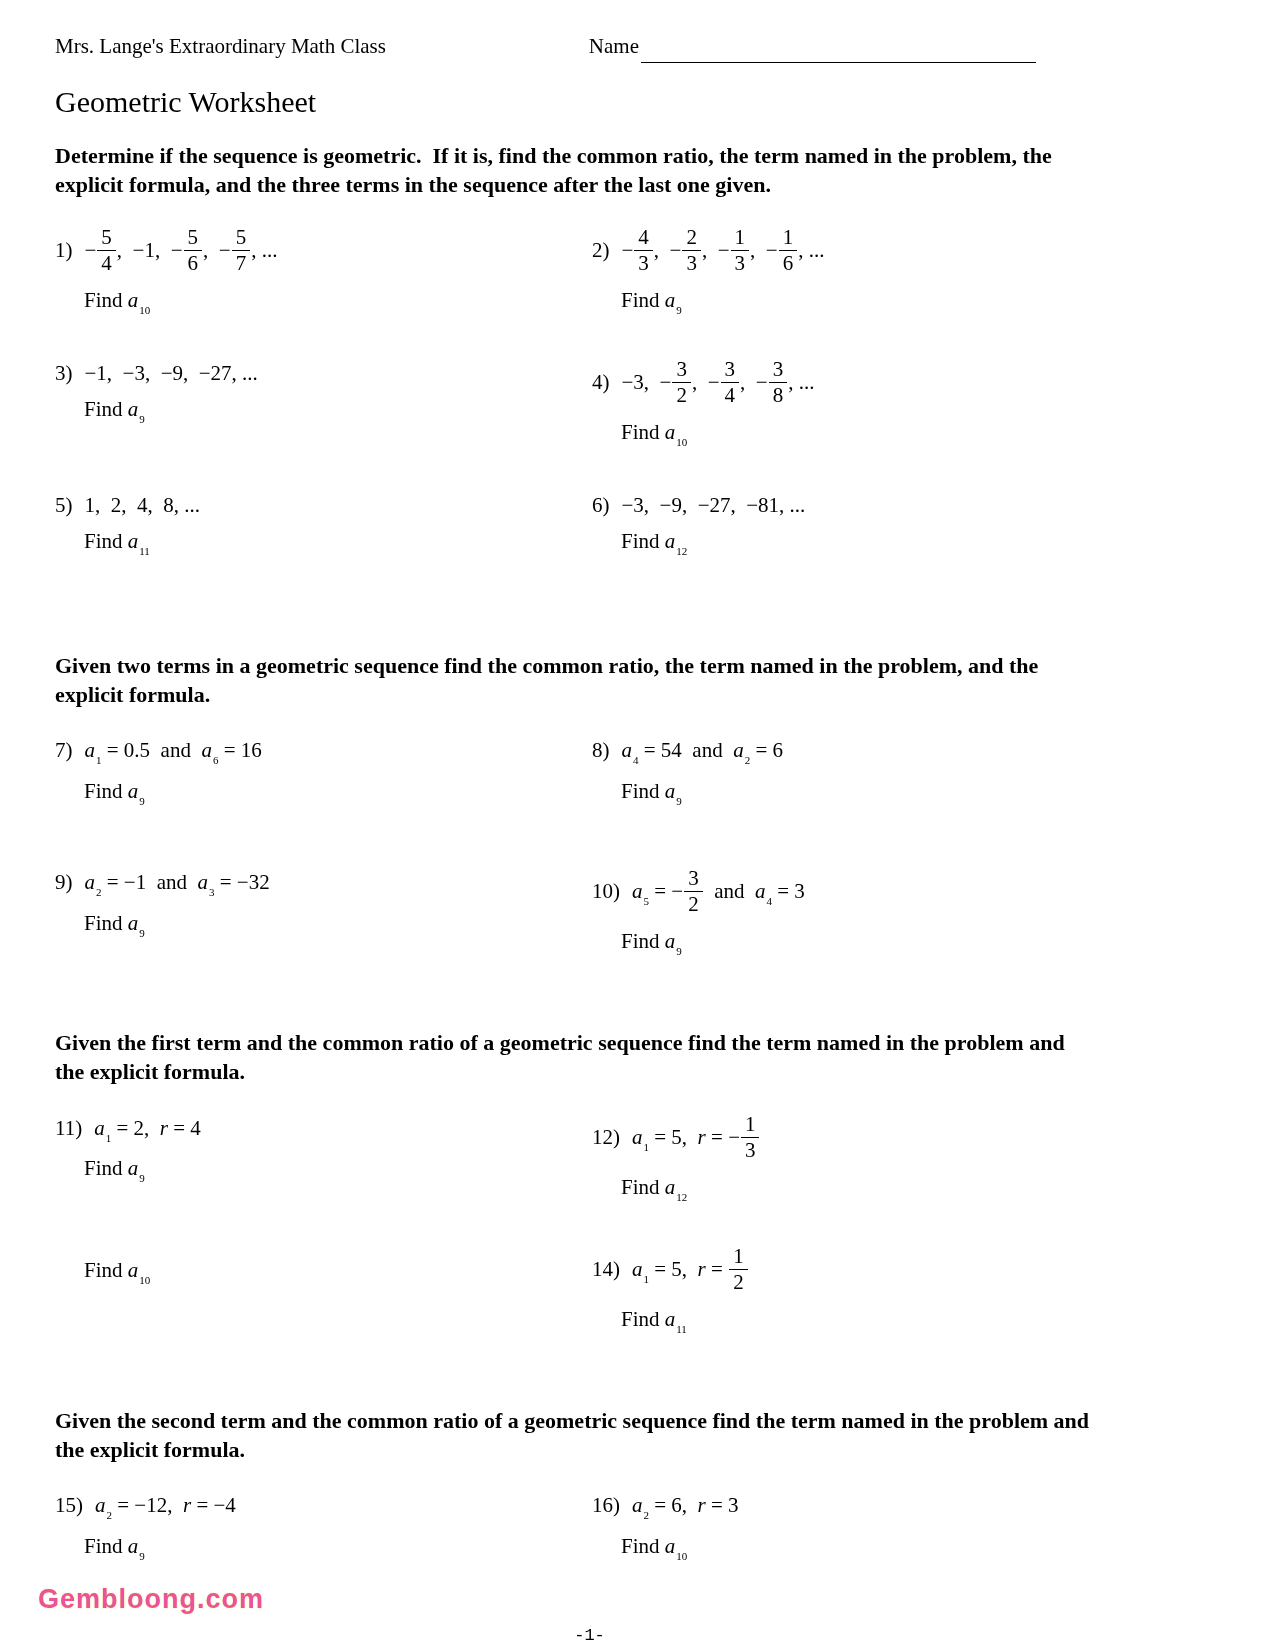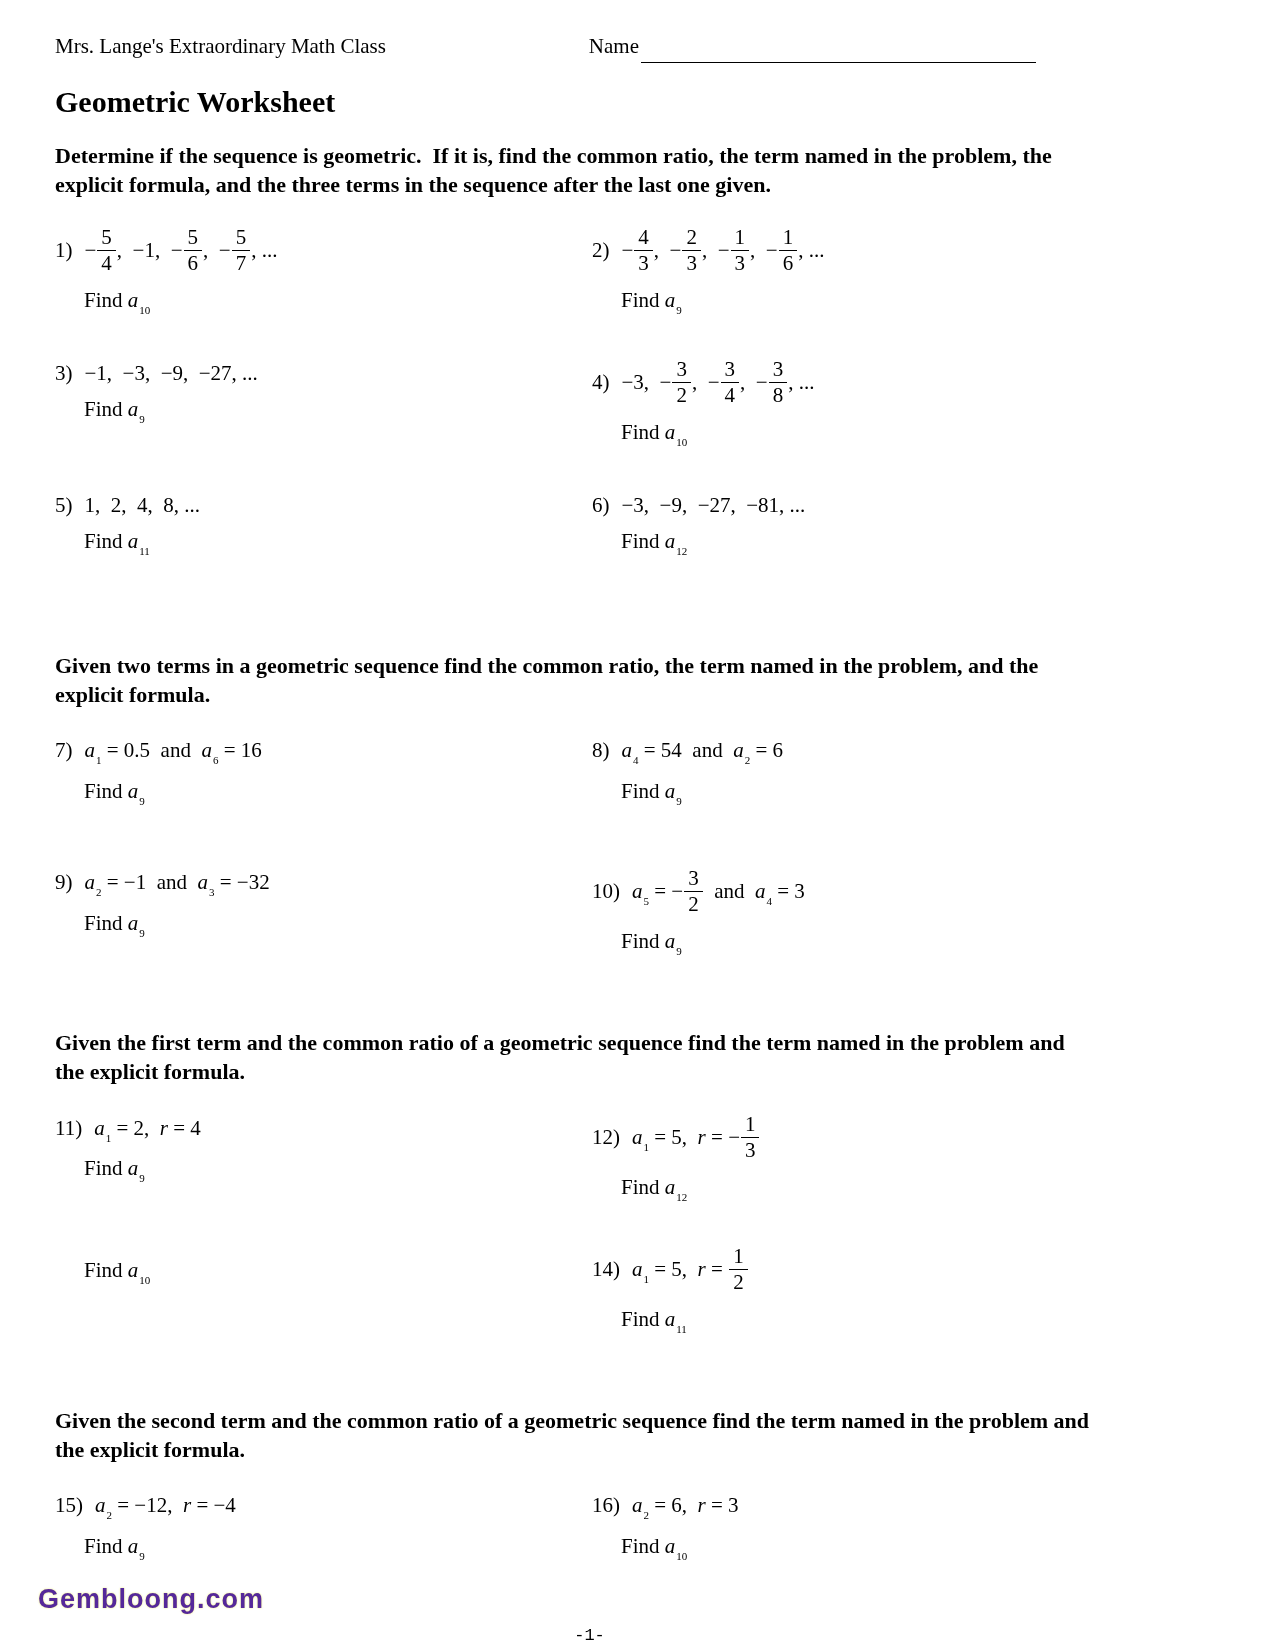--- a/index.html
+++ b/index.html
@@ -4,21 +4,21 @@
 <style>
   html,body { margin:0; padding:0; background:#fff; }
   .page {
     position:relative; width:1179px; height:1651px; box-sizing:border-box;
     padding:34px 85px 0 55px; background:#fff; color:#000; overflow:hidden;
     font-family:"Liberation Serif","DejaVu Serif",serif;
   }
   .header { display:flex; font-size:21px; align-items:flex-end; }
   .name-wrap { margin-left:auto; margin-right:58px; display:flex; align-items:flex-end; }
   .name-line { display:inline-block; width:395px; border-bottom:1.5px solid #000; height:22px; margin-left:2px; transform:translateY(4px); }
-  .title { font-size:30px; font-weight:bold; margin:26px 0 0 0; font-family:"Liberation Serif","DejaVu Serif",serif; }
+  .title { font-size:30px; font-weight:normal; margin:26px 0 0 0; font-family:"Liberation Serif","DejaVu Serif",serif; }
   .section-heading { font-weight:bold; font-size:22px; line-height:1.33; margin:55px 0 0 0; white-space:pre-wrap; }
   #sections > .section-heading:first-child { margin-top:22px; }
   .prow { display:flex; margin-top:28px; min-height:104px; align-items:flex-start; }
   .problem { font-size:21px; line-height:1.25; }
   .problem.left { width:537px; flex:none; }
   .problem.right { flex:1; }
   .pline { white-space:pre-wrap; }
   .pnum { margin-right:12px; }
   .it { font-style:italic; }
   .vsub { font-size:11px; vertical-align:-7px; padding-left:1px; }
@@ -126,15 +126,15 @@
         <div class="problem left">
           <div class="pline"><span class="pnum">15)</span><span class="it">a</span><span class="vsub">2</span><span> = −12,  </span><span class="it">r</span><span> = −4</span></div>
           <div class="find-line"><span>Find </span><span class="it">a</span><span class="vsub">9</span></div>
         </div>
         <div class="problem right">
           <div class="pline"><span class="pnum">16)</span><span class="it">a</span><span class="vsub">2</span><span> = 6,  </span><span class="it">r</span><span> = 3</span></div>
           <div class="find-line"><span>Find </span><span class="it">a</span><span class="vsub">10</span></div>
         </div>
       </div>
     </div>
-  <div class="watermark" style="color: #4c1d95;">Gembloong.com</div>
+  <div class="watermark" style="color: #ec4899;">Gembloong.com</div>
   <div class="page-number">-1-</div>
 </div>
 
 </body></html>

